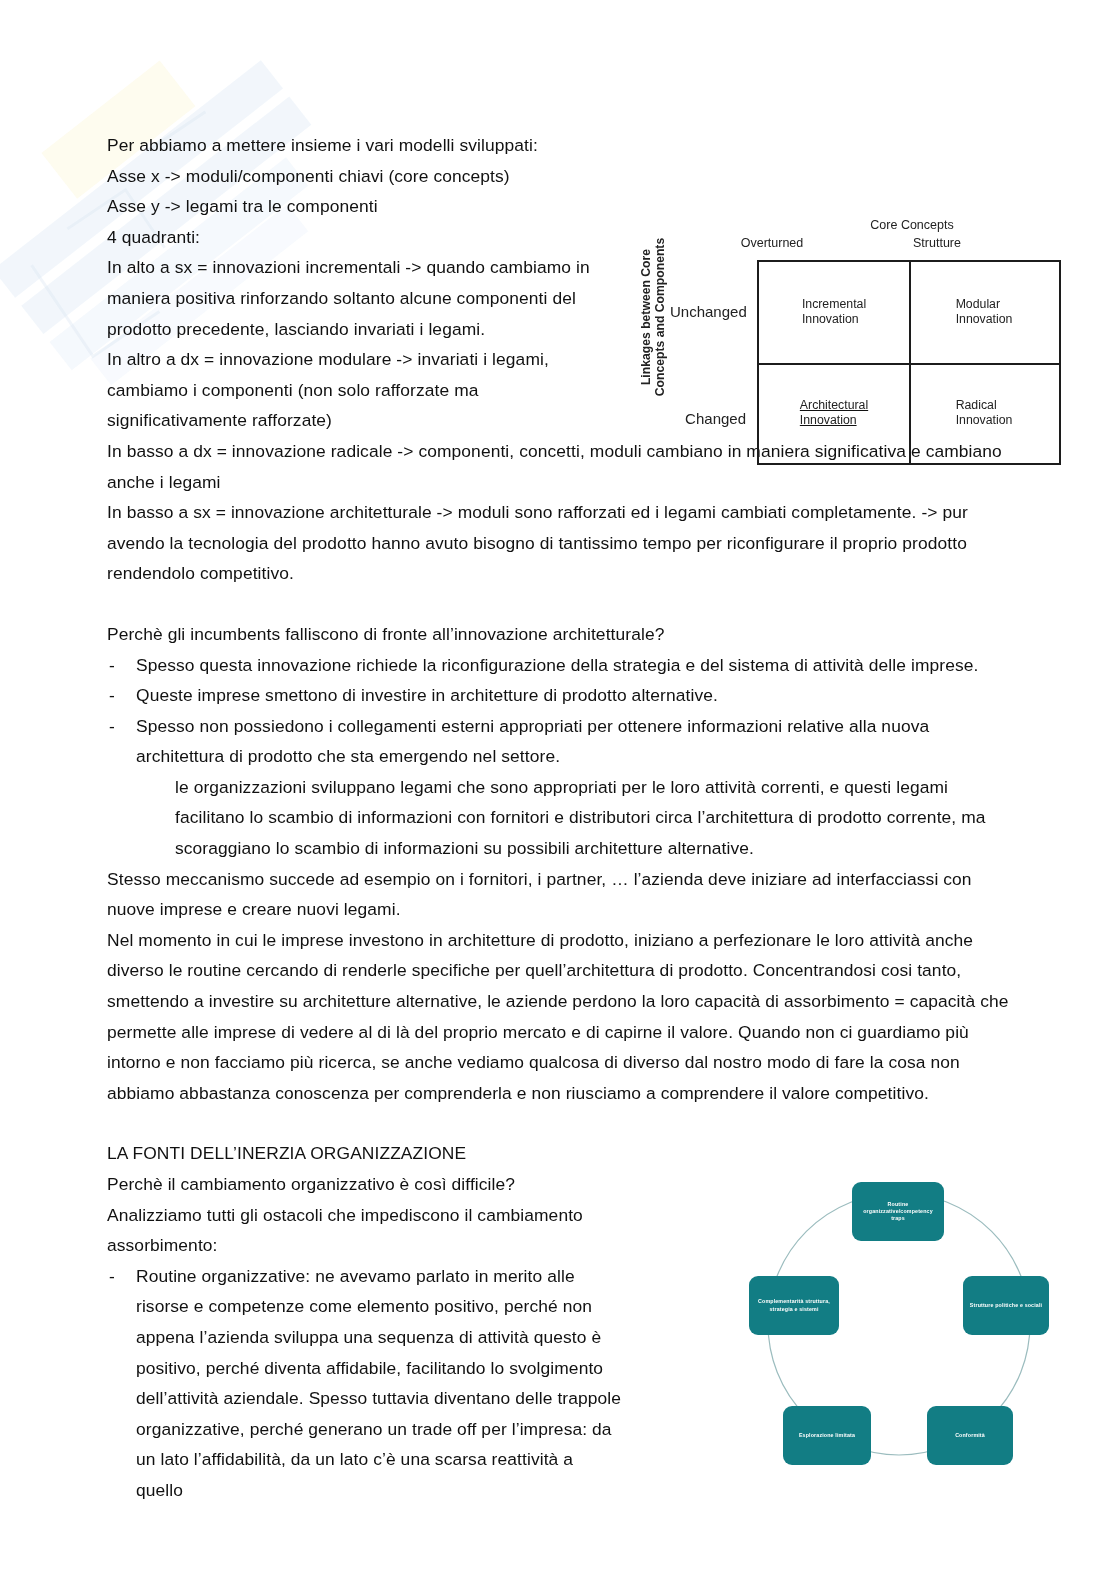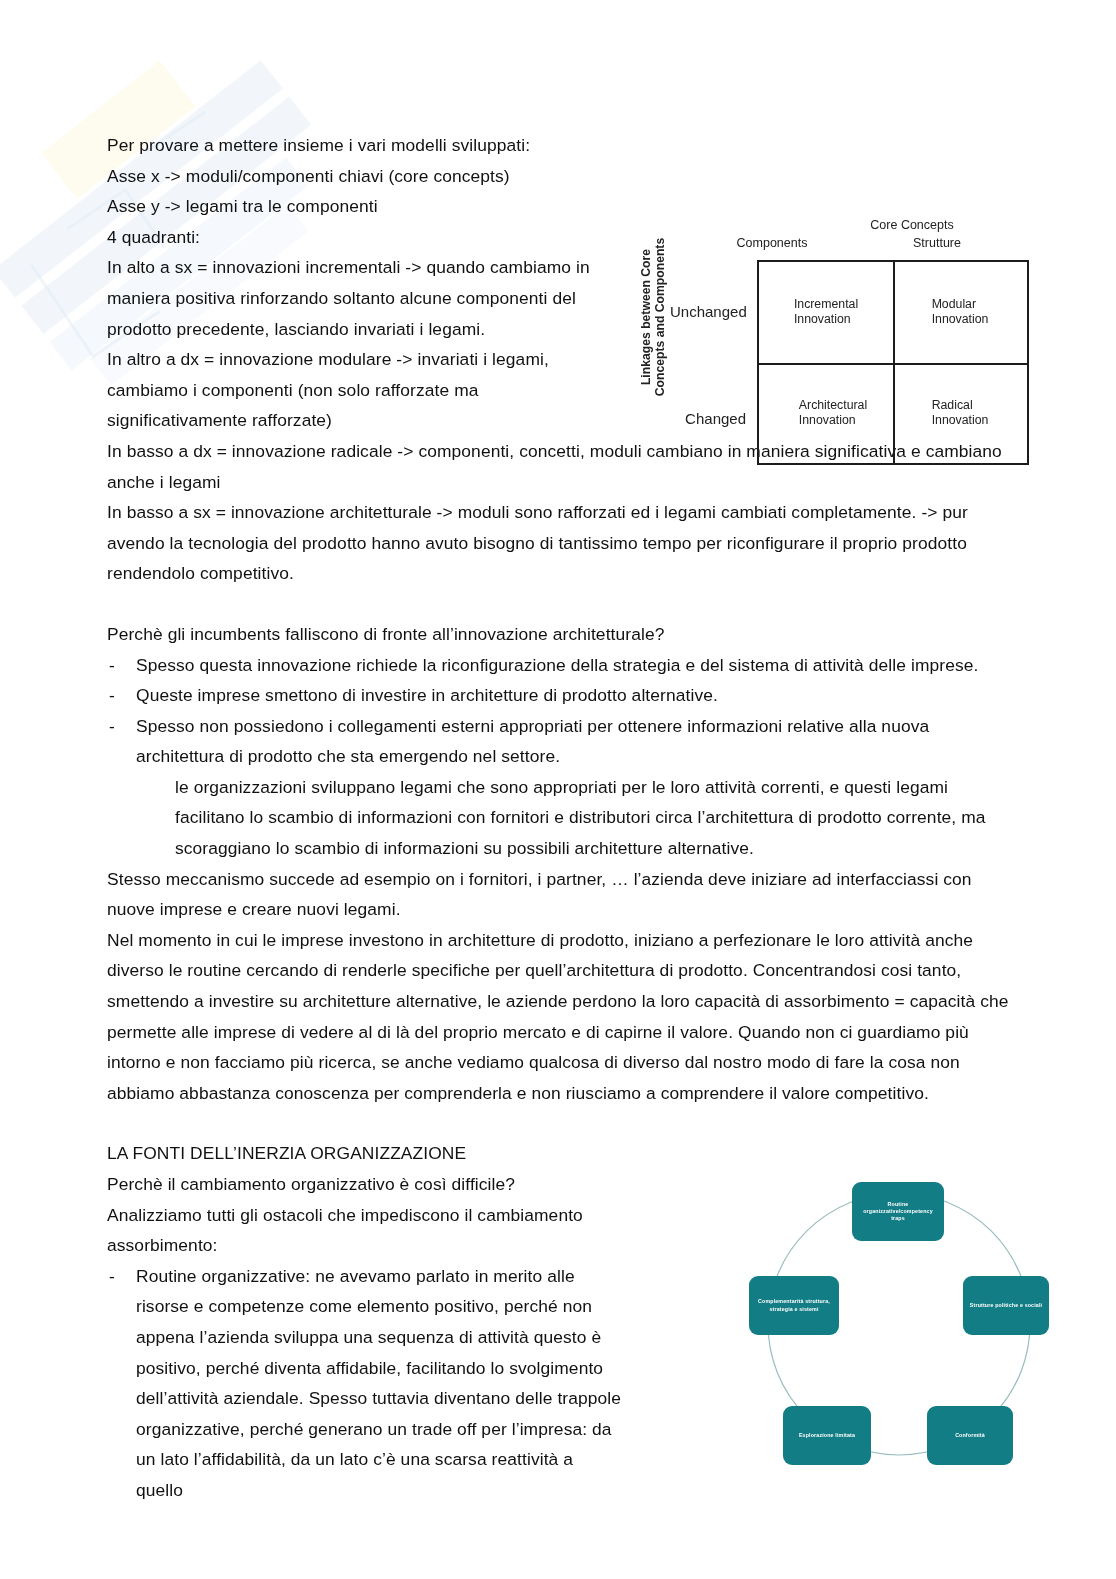--- a/index.html
+++ b/index.html
@@ -94,40 +94,40 @@
     transform:rotate(-90deg);
     transform-origin:center center;
     font-size:12.2px;
     text-align:center;
     line-height:14px;
     color:#222;
     font-weight:600;
   }
   #m-grid{
     position:absolute; left:135px; top:55px;
-    width:272px; height:205px;
+    width:304px; height:205px;
     border:2.2px solid #1c1c1c;
     box-sizing:border-box;
   }
   #m-grid .vline{
     position:absolute;left:50%;top:0;bottom:0;width:2.2px;background:#1c1c1c;
   }
   #m-grid .hline{
     position:absolute;top:50%;left:0;right:0;height:2.2px;background:#1c1c1c;
   }
   .cell{
     position:absolute; width:50%; height:50%;
     display:flex;align-items:center;justify-content:center;
     box-sizing:border-box;
   }
   .cell span{
     font-size:12.3px;line-height:15px;text-align:left;color:#222;
   }
   .c-tl{left:0;top:0;} .c-tr{left:50%;top:0;}
-  .c-bl{left:7px;top:50%;} .c-br{left:50%;top:50%;}
+  .c-bl{left:0;top:50%;text-decoration:underline;} .c-br{left:50%;top:50%;}
 
   
   #circle-fig{
     position:absolute;
     left:735px; top:1178px;
     width:330px; height:320px;
     z-index:3;
   }
   #circle-fig svg{position:absolute;left:0;top:0;}
   .node{
@@ -171,21 +171,21 @@
 
 <div id="page">
 
   <div class="col" style="top:100px;">
 
 
     <div class="gap"></div>
 
     <div>
       <div class="fig-spacer"></div>
-      <p>Per provare a mettere insieme i vari modelli sviluppati:</p>
+      <p>Per abbiamo a mettere insieme i vari modelli sviluppati:</p>
       <p>Asse x -&gt; moduli/componenti chiavi (core concepts)</p>
       <p>Asse y -&gt; legami tra le componenti</p>
       <p>4 quadranti:</p>
       <p>In alto a sx = innovazioni incrementali -&gt; quando cambiamo in maniera positiva rinforzando soltanto alcune componenti del prodotto precedente, lasciando invariati i legami.</p>
       <p>In altro a dx = innovazione modulare -&gt; invariati i legami, cambiamo i componenti (non solo rafforzate ma significativamente rafforzate)</p>
       <p>In basso a dx = innovazione radicale -&gt; componenti, concetti, moduli cambiano in maniera significativa e cambiano anche i legami</p>
       <p>In basso a sx = innovazione architetturale -&gt; moduli sono rafforzati ed i legami cambiati completamente. -&gt; pur avendo la tecnologia del prodotto hanno avuto bisogno di tantissimo tempo per riconfigurare il proprio prodotto rendendolo competitivo.</p>
     </div>
 
     <div class="gap"></div>
@@ -225,21 +225,21 @@
           <span>Routine organizzative: ne avevamo parlato in merito alle risorse e competenze come elemento positivo, perché non appena l’azienda sviluppa una sequenza di attività questo è positivo, perché diventa affidabile, facilitando lo svolgimento dell’attività aziendale. Spesso tuttavia diventano delle trappole organizzative, perché generano un trade off per l’impresa: da un lato l’affidabilità, da un lato c’è una scarsa reattività a quello</span>
         </li>
       </ul>
     </div>
 
   </div>
 </div>
 
 <div id="matrix">
   <div class="m-title">Core Concepts</div>
-  <div class="m-col-lbl l">Components</div>
+  <div class="m-col-lbl l">Overturned</div>
   <div class="m-col-lbl r">Strutture</div>
   <div class="m-row-lbl top">Unchanged</div>
   <div class="m-row-lbl bot">Changed</div>
   <div id="m-ylabel">Linkages between Core Concepts and Components</div>
   <div id="m-grid">
     <div class="vline"></div>
     <div class="hline"></div>
     <div class="cell c-tl">
       <span class="nl">Incremental<br>Innovation</span>
     </div>

